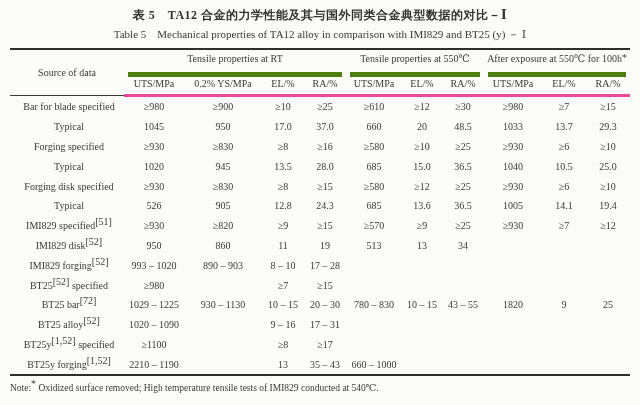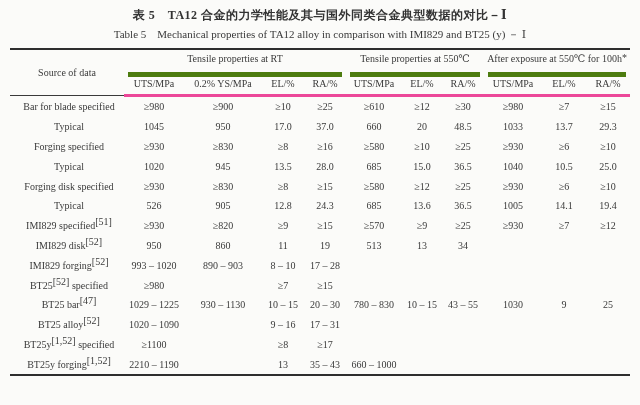--- a/index.html
+++ b/index.html
@@ -258,29 +258,29 @@
           <td class="val">≥7</td>
           <td class="val">≥15</td>
           <td class="val"></td>
           <td class="val"></td>
           <td class="val"></td>
           <td class="val"></td>
           <td class="val"></td>
           <td class="val"></td>
         </tr>
         <tr>
-          <td class="src"><span>BT25 bar</span><sup>[47]</sup></td>
+          <td class="src"><span>BT25 bar</span><sup>[72]</sup></td>
           <td class="val">1029 – 1225</td>
           <td class="val">930 – 1130</td>
           <td class="val">10 – 15</td>
           <td class="val">20 – 30</td>
           <td class="val">780 – 830</td>
           <td class="val">10 – 15</td>
           <td class="val">43 – 55</td>
-          <td class="val">1030</td>
+          <td class="val">1820</td>
           <td class="val">9</td>
           <td class="val">25</td>
         </tr>
         <tr>
           <td class="src"><span>BT25 alloy</span><sup>[52]</sup></td>
           <td class="val">1020 – 1090</td>
           <td class="val"></td>
           <td class="val">9 – 16</td>
           <td class="val">17 – 31</td>
           <td class="val"></td>
@@ -312,14 +312,17 @@
           <td class="val">660 – 1000</td>
           <td class="val"></td>
           <td class="val"></td>
           <td class="val"></td>
           <td class="val"></td>
           <td class="val"></td>
         </tr>
       </tbody>
   </table>
 
+  <div class="footnote">
+    <span>Note:</span><sup>*</sup><span> Oxidized surface removed; High temperature tensile tests of IMI829 conducted at 540℃.</span>
+  </div>
 
 </div>
 
 </body></html>

